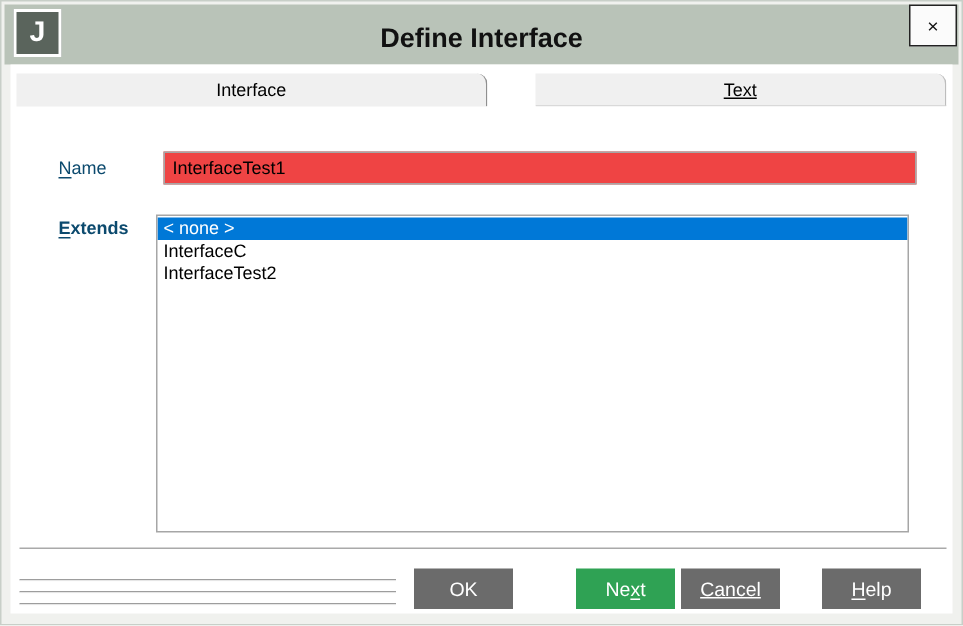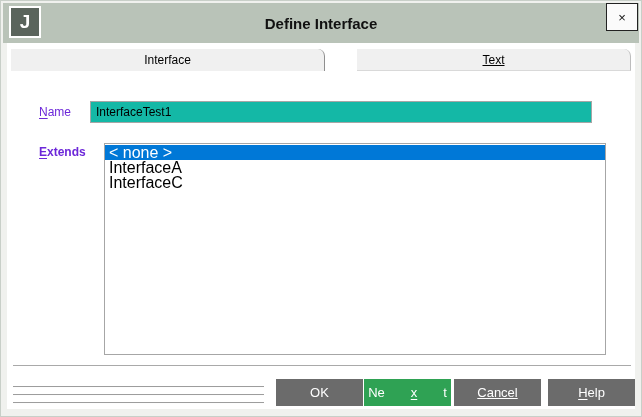--- a/index.html
+++ b/index.html
@@ -17,21 +17,21 @@
     background:#b9c3b8;
   }
   .app-icon {
     position:absolute; left:6px; top:3px; width:32px; height:32px;
     background:#5a645c; border:2px solid #ffffff; color:#ffffff;
     font-weight:bold; font-size:19px;
     display:flex; align-items:center; justify-content:center;
   }
   .title {
     position:absolute; left:0; right:0; top:12px; text-align:center;
-    font-weight:bold; font-size:15px; color:#111111;
+    font-weight:bold; font-size:18px; color:#111111;
   }
   .close-btn {
     position:absolute; top:0; right:1px; width:32px; height:28px;
     background:#fbfbfb; border:1px solid #222222; color:#111111;
     font-size:13px; line-height:1;
     display:flex; align-items:center; justify-content:center; cursor:pointer;
     font-family:inherit;
   }
 
   
@@ -43,58 +43,58 @@
   
   .tabs { position:absolute; left:4px; top:6px; right:4px; height:22px; display:flex;gap:32px; }
   .tab {
     background:#f0f0f0; font-size:12px; color:#000000; cursor:pointer;
     display:flex; align-items:center; justify-content:center;
   }
   .tab-interface { width:314px; border-right:1px solid #8f8f8f; border-top-right-radius:7px; }
   .tab-text { flex:1; border-right:1px solid #bdbdbd; border-top-right-radius:7px; border-bottom:1px solid #d9d9d9;text-decoration:underline; }
 
   
-  .field-label { position:absolute; font-size:12px; color:#6d28d9; }
+  .field-label { position:absolute; font-size:12px; color:#0c4a6e; }
   #name-label { left:32px; top:62px; }
   #extends-label { left:32px; top:102px;font-weight:bold; }
   .mn { text-decoration:underline; text-underline-offset:2px; }
 
   #name-input {
-    position:absolute; left:83px; top:58px; width:502px; height:22px;
-    border:1px solid #a6a6a6; background:#14b8a6; color:#000000;
+    position:absolute; left:102px; top:58px; width:502px; height:22px;
+    border:1px solid #a6a6a6; background:#ef4444; color:#000000;
     font-family:inherit; font-size:12px; padding:0 5px;
   }
 
   #listbox {
     position:absolute; left:97px; top:100px; width:502px; height:212px;
     border:1px solid #a6a6a6; background:#ffffff; padding-top:1px;
     overflow:hidden; cursor:default;
   }
-  .list-item { height:15px; line-height:15px; font-size:16px; padding-left:4px; color:#000000; }
+  .list-item { height:15px; line-height:15px; font-size:12px; padding-left:4px; color:#000000; }
   .list-item.selected { background:#0078d7; color:#ffffff; }
 
   
   .separator {
     position:absolute; left:6px; top:322px; width:618px; height:0;
     border-top:1px solid #a9a9a9; border-bottom:1px solid #ffffff;
   }
   .grip-line {
     position:absolute; left:6px; width:251px; height:0;
     border-top:1px solid #9d9d9d; border-bottom:1px solid #fdfdfd;
   }
   #grip-1 { top:343px; } #grip-2 { top:351px; } #grip-3 { top:359px; }
 
   
   .btn {
-    position:absolute; top:336px; width:87px; height:27px; border:none;
+    position:absolute; top:336px; width:66px; height:27px; border:none;
     background:#6b6b6b; color:#ffffff; font-size:13px; font-family:inherit;
     display:flex; align-items:center; justify-content:center; cursor:pointer;
   }
   #btn-ok { left:269px; }
-  #btn-next { left:357px; background:#2fa254;gap:26px; }
+  #btn-next { left:377px; background:#2fa254; }
   #btn-cancel { left:447px;text-decoration:underline; }
   #btn-help { left:541px; }
 </style>
 </head>
 <body>
 
 <div id="window">
 
   <div class="titlebar">
     <div class="app-icon">
@@ -117,22 +117,22 @@
       </div>
     </div>
 
     <div class="field-label" id="name-label"><span class="mn">N</span><span>ame</span></div>
     <input id="name-input" type="text" value="InterfaceTest1" style="">
 
     <div class="field-label" id="extends-label"><span class="mn">E</span><span>xtends</span></div>
 
     <div id="listbox">
       <div class="list-item selected">&lt; none &gt;</div>
-      <div class="list-item">InterfaceA</div>
       <div class="list-item">InterfaceC</div>
+      <div class="list-item">InterfaceTest2</div>
     </div>
 
     <div class="separator"></div>
     <div class="grip-line" id="grip-1"></div>
     <div class="grip-line" id="grip-2"></div>
     <div class="grip-line" id="grip-3"></div>
 
     <button class="btn" id="btn-ok">
         <span>OK</span>
         <span class="mn"></span>

